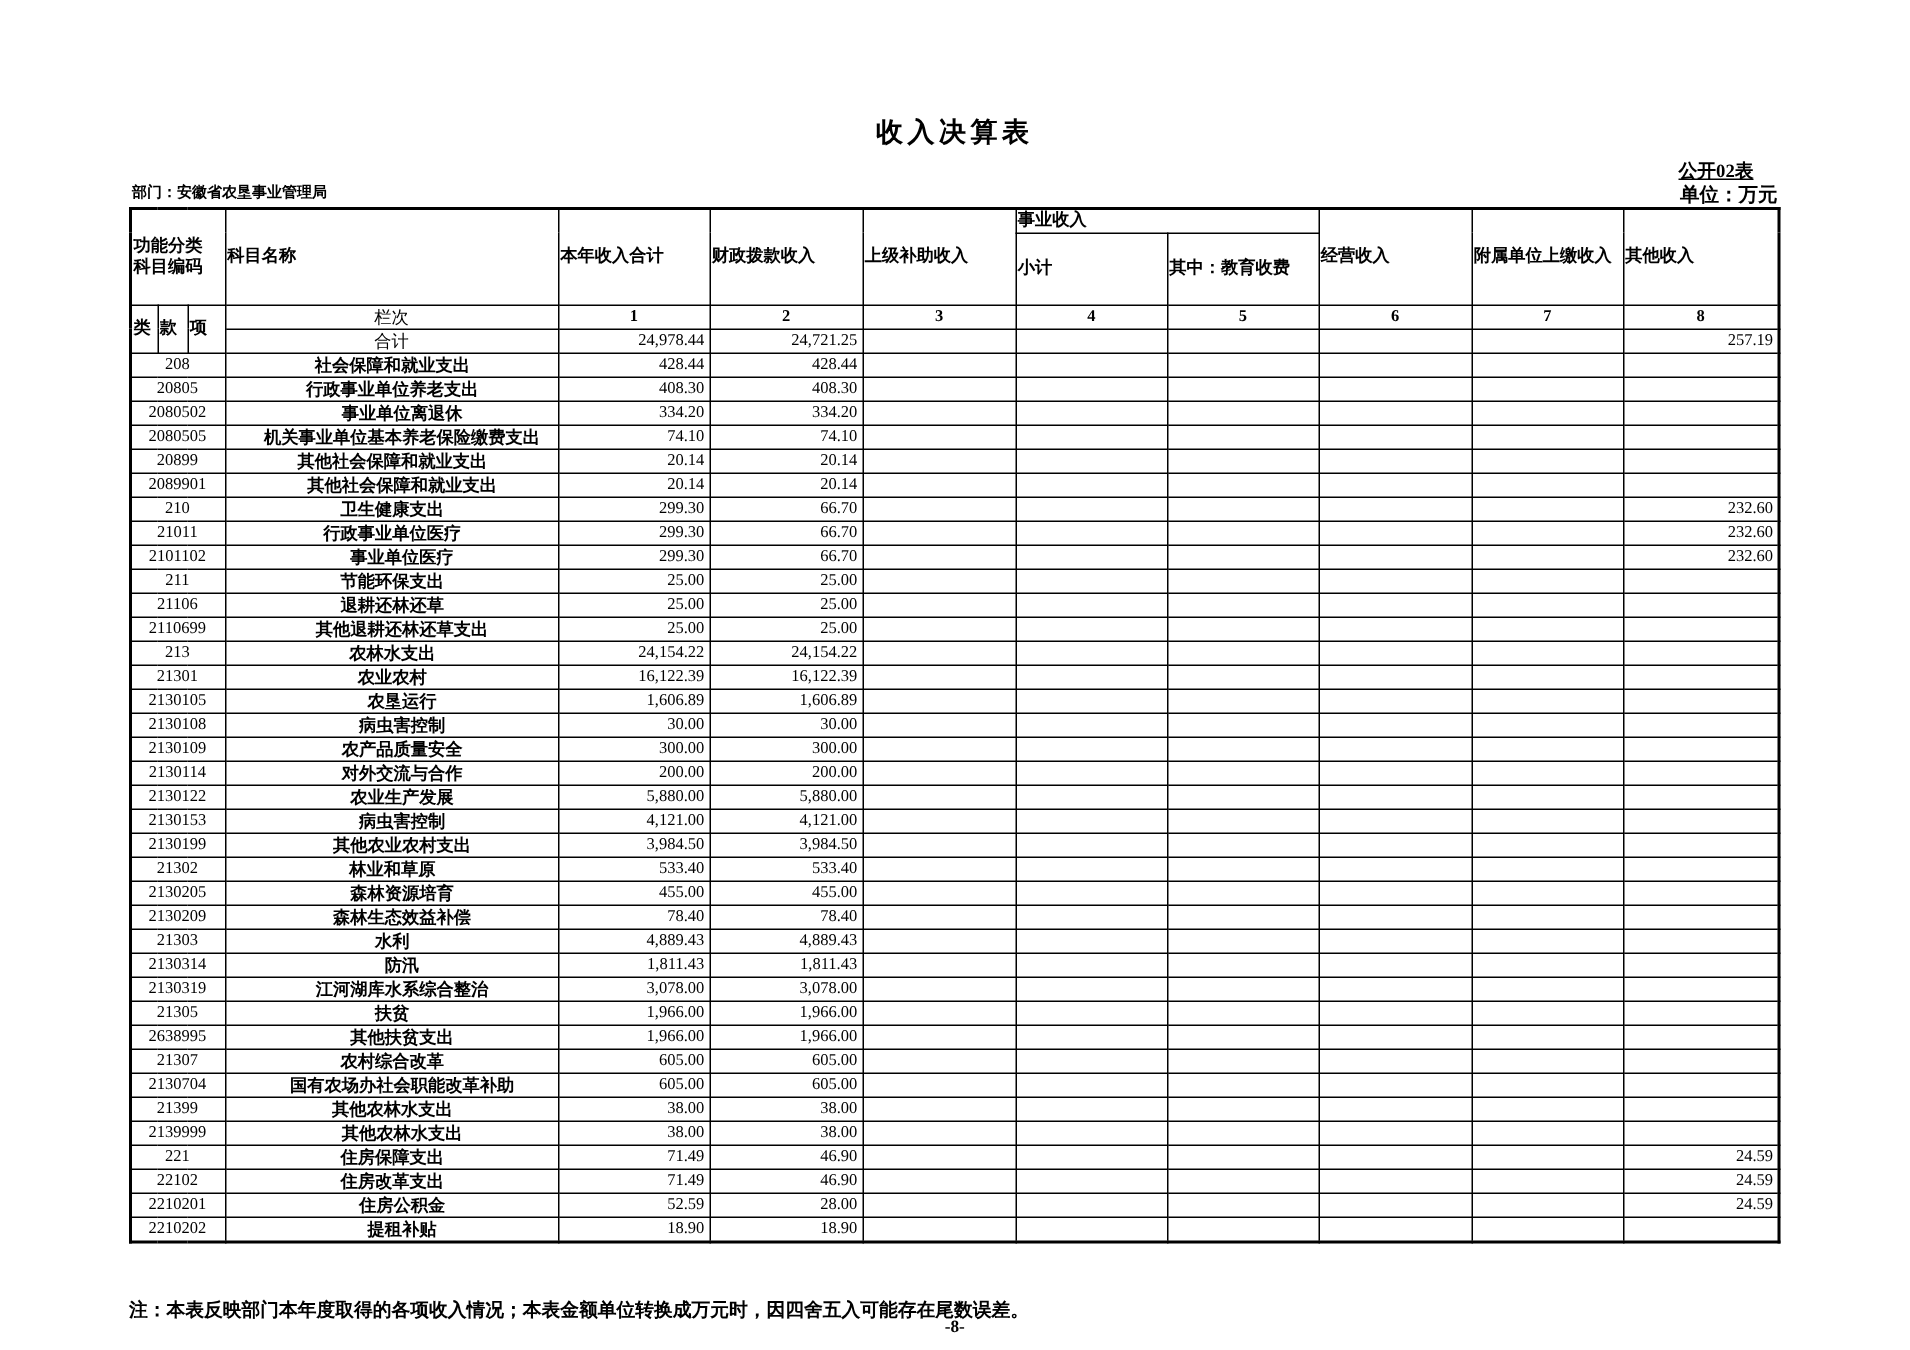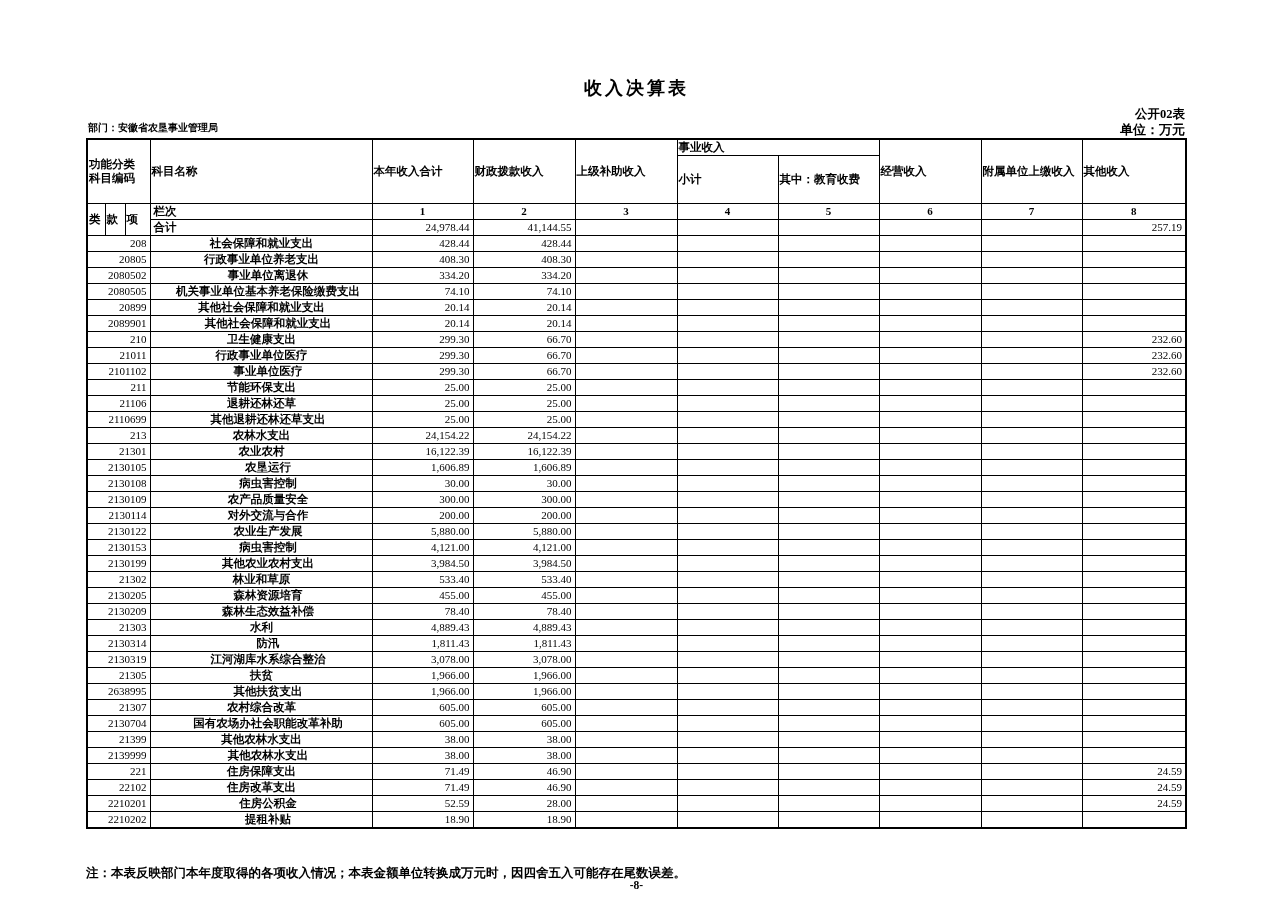--- a/index.html
+++ b/index.html
@@ -10,22 +10,22 @@
     color: #000;
     font-family: "Liberation Serif", "DejaVu Serif", serif;
   }
   .page { position: relative; width: 1273px; height: 900px; overflow: hidden; margin-top: 28px; }
 
   .doc-title {
     position: absolute; top: 48px; left: 0; width: 100%;
     text-align: center; font-size: 18px; font-weight: bold; letter-spacing: 3px;
   }
   .table-code {
-    position: absolute; top: 78px; right: 88px;
-    font-size: 12.5px; font-weight: bold;
+    position: absolute; top: 78px; right: 104px;
+    font-size: 12.5px; font-weight: bold; text-decoration: underline;
   }
   .dept-line {
     position: absolute; top: 93px; left: 88px;
     font-size: 10px; font-weight: bold;
   }
   .unit-line {
     position: absolute; top: 93px; right: 88px;
     font-size: 13px; font-weight: bold;
   }
 
@@ -43,24 +43,24 @@
   }
   thead th {
     font-size: 11.5px; font-weight: bold; text-align: left; padding: 0 1px;
     line-height: 1.25;
   }
   thead tr.h-top    { height: 16px; }
   thead tr.h-sub    { height: 48px; }
   thead tr.h-lanci  { height: 16px; }
   thead tr.h-total  { height: 15px; }
 
-  td.c-label { font-size: 11.5px; font-weight: bold; }
+  td.c-label { text-align: center; font-size: 11.5px; font-weight: normal; }
   td.c-num   { text-align: center; font-size: 11px; font-weight: bold; }
   td.num  { text-align: right; font-size: 11px; font-weight: normal; }
-  td.code { text-align: right;  font-size: 11px; font-weight: normal; padding-left: 2px; }
+  td.code { text-align: center;  font-size: 11px; font-weight: normal; padding-left: 2px; }
   td.name { text-align: center;  font-size: 11.5px; font-weight: bold; padding-left: 4px; }
   td.name.ind { padding-left: 17px; }
   tbody td { height: 15.84px; }
 
   .note {
     position: absolute; left: 86px; top: 837px;
     font-size: 12.5px; font-weight: bold;
   }
   .page-number {
     position: absolute; top: 851px; left: 0; width: 100%;
@@ -121,21 +121,21 @@
         <td class="c-num">3</td>
         <td class="c-num">4</td>
         <td class="c-num">5</td>
         <td class="c-num">6</td>
         <td class="c-num">7</td>
         <td class="c-num">8</td>
       </tr>
       <tr class="h-total">
         <td class="c-label">合计</td>
         <td class="num">24,978.44</td>
-        <td class="num">41,144.55</td>
+        <td class="num">24,721.25</td>
         <td class="num"></td>
         <td class="num"></td>
         <td class="num"></td>
         <td class="num"></td>
         <td class="num"></td>
         <td class="num">257.19</td>
       </tr>
     </thead>
     <tbody>
         <tr>

